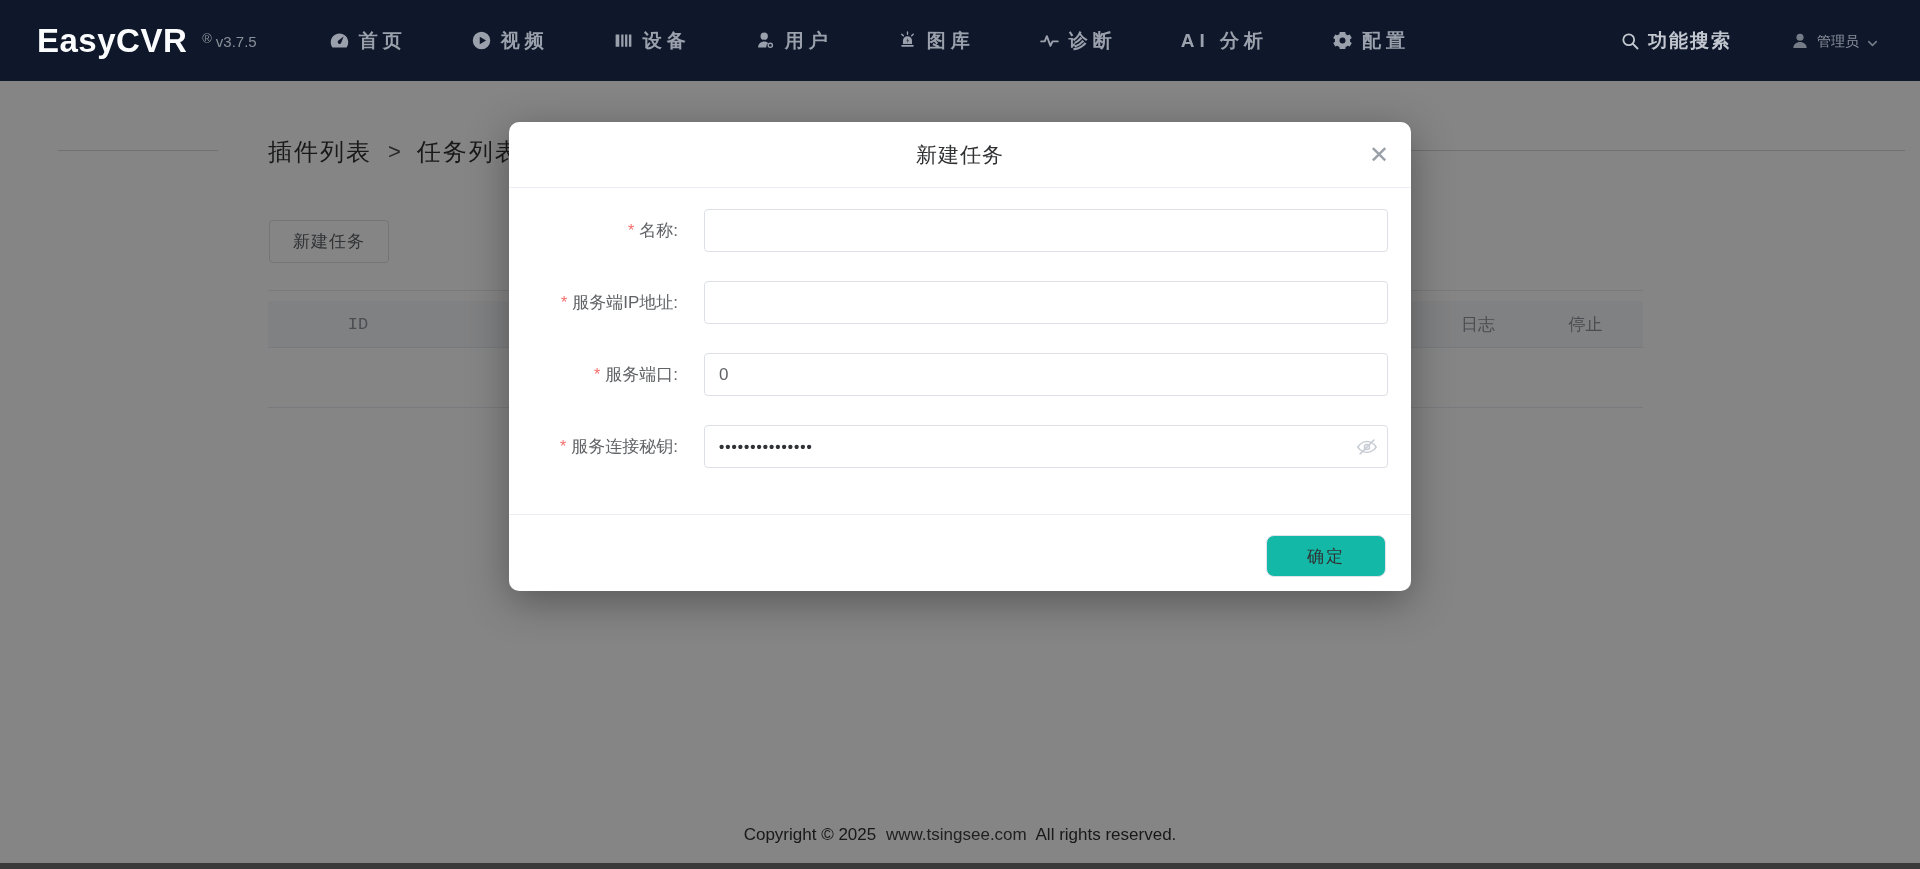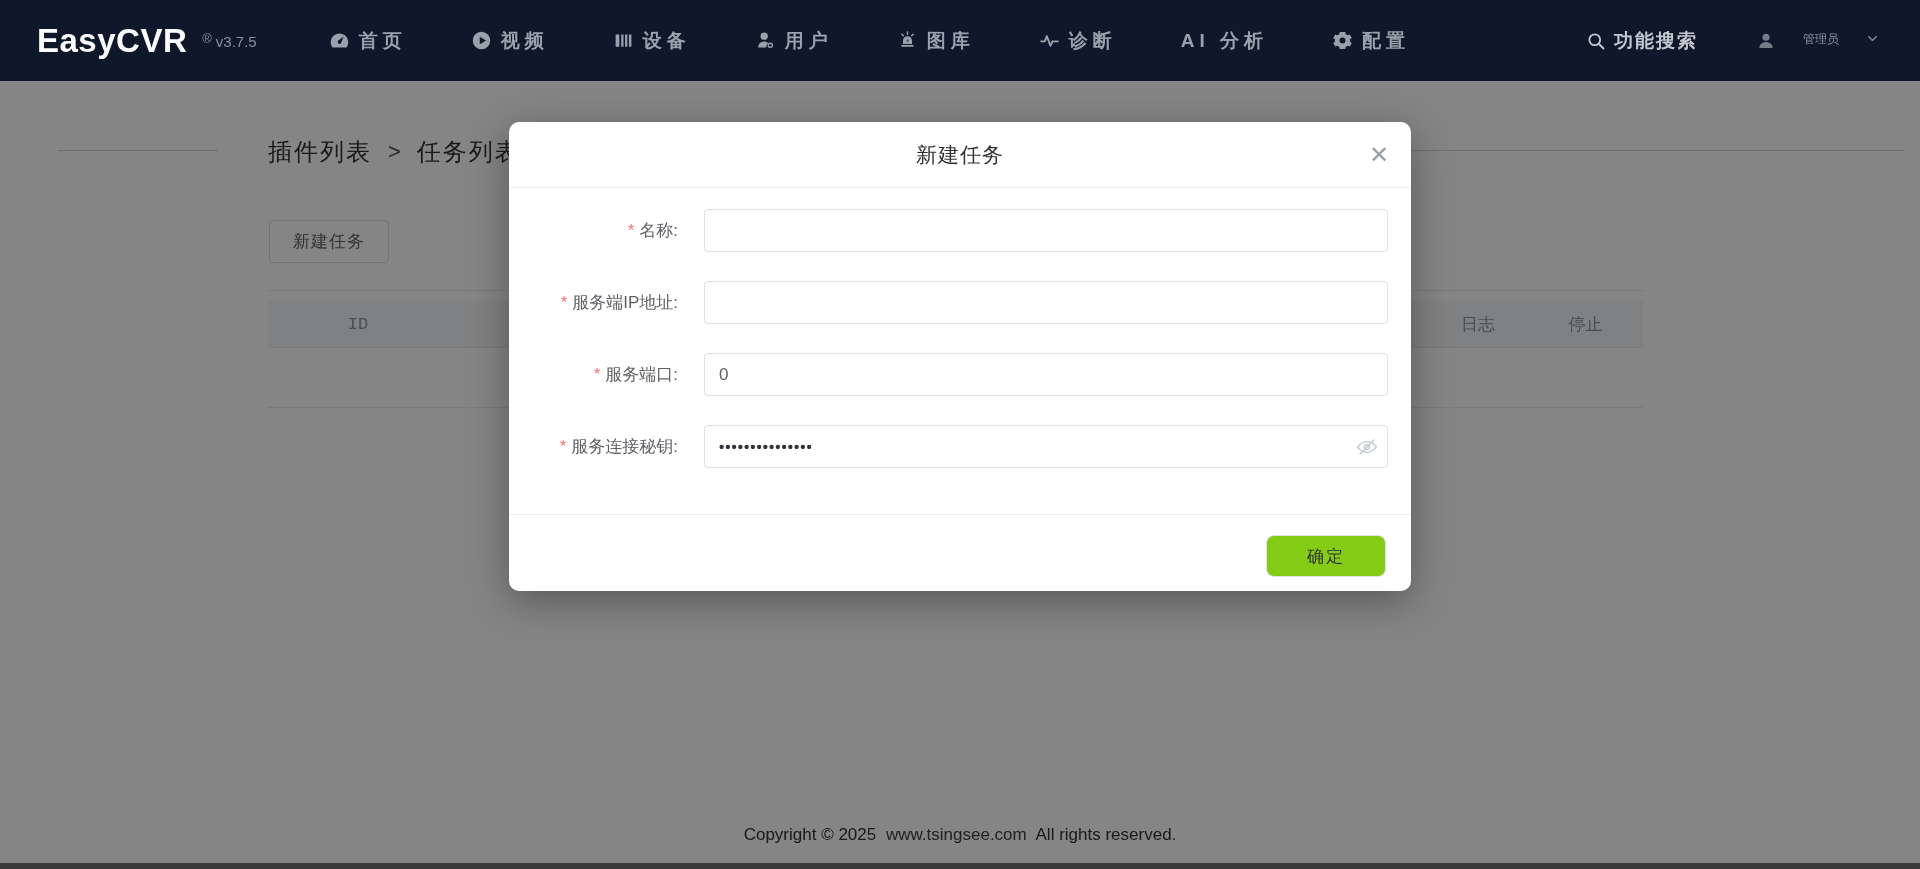--- a/index.html
+++ b/index.html
@@ -13,22 +13,22 @@
   .version-wrap { margin-left:15px; color:#8a9099; font-size:15px; display:flex; align-items:flex-start; margin-top:2px;}
   .reg { font-size:13px; margin-right:4px; position:relative; top:-2px; }
   .nav-menu { display:flex; align-items:center; margin-left:72px; }
   .nav-item { display:flex; align-items:center; color:#9aa1ac; font-size:19px;
     font-weight:bold; letter-spacing:5px; margin-right:64px; cursor:pointer; white-space:nowrap; }
   .nav-item svg { width:21px; height:21px; margin-right:9px; flex:none; }
   .nav-right { margin-left:auto; display:flex; align-items:center; }
   .nav-search { display:flex; align-items:center; color:#c3c8d0; font-size:19px;
     font-weight:bold; letter-spacing:2px; cursor:pointer; }
   .nav-search svg { width:20px; height:20px; margin-right:8px; }
-  .nav-user { display:flex; align-items:flex-start; color:#8b919c; font-size:12px;
-    margin-left:58px; cursor:pointer;gap:20px; }
+  .nav-user { display:flex; align-items:flex-end; color:#8b919c; font-size:14px;
+    margin-left:58px; cursor:pointer; }
   .nav-user svg.person { width:20px; height:20px; margin-right:7px; color:#767c87; }
   .nav-user svg.chev { width:15px; height:15px; margin-left:6px; color:#767c87; }
 
   
   .content { position:relative; height:788px; background:#fff; }
   .rule { position:absolute; height:1px; background:#d4d7dd; top:69px; }
   .rule-left { left:58px; width:160px; }
   .rule-right { left:580px; width:1325px; }
   .breadcrumb { position:absolute; left:268px; top:55px; font-size:24px;
     color:#303133; letter-spacing:2px; display:flex; align-items:center; }
@@ -72,21 +72,21 @@
   .req { color:#f56c6c; margin-right:5px; font-size:16px; }
   .input-wrap { position:absolute; left:195px; width:684px; height:43px; }
   .text-input { width:100%; height:43px; border:1px solid #dcdfe6; border-radius:4px;
     padding:0 14px; font-size:17px; color:#606266; outline:none;
     font-family:"Liberation Sans","DejaVu Sans",sans-serif; background:#fff; }
   .masked { color:#2f3237; letter-spacing:1px; font-size:15px; font-weight:bold; }
   .eye-icon { position:absolute; right:10px; top:50%; transform:translateY(-50%);
     width:22px; height:22px; color:#c8ccd4; cursor:pointer; }
   .modal-footer-line { position:absolute; left:0; top:392px; width:100%; height:1px; background:#ebedf2; }
   .btn-ok { position:absolute; top:413px; right:25px; width:120px; height:42px;
-    background:#84cc16; border:1px solid #e0e3e9; border-radius:8px; color:#303133;
+    background:#14b8a6; border:1px solid #e0e3e9; border-radius:8px; color:#303133;
     font-size:17px; font-weight:500; letter-spacing:2px; cursor:pointer;
     font-family:"Liberation Sans","DejaVu Sans",sans-serif; }
 </style>
 </head>
 <body>
 
 <div class="navbar">
   <span class="logo">EasyCVR</span>
   <span class="version-wrap">
     <span class="reg">®</span>

